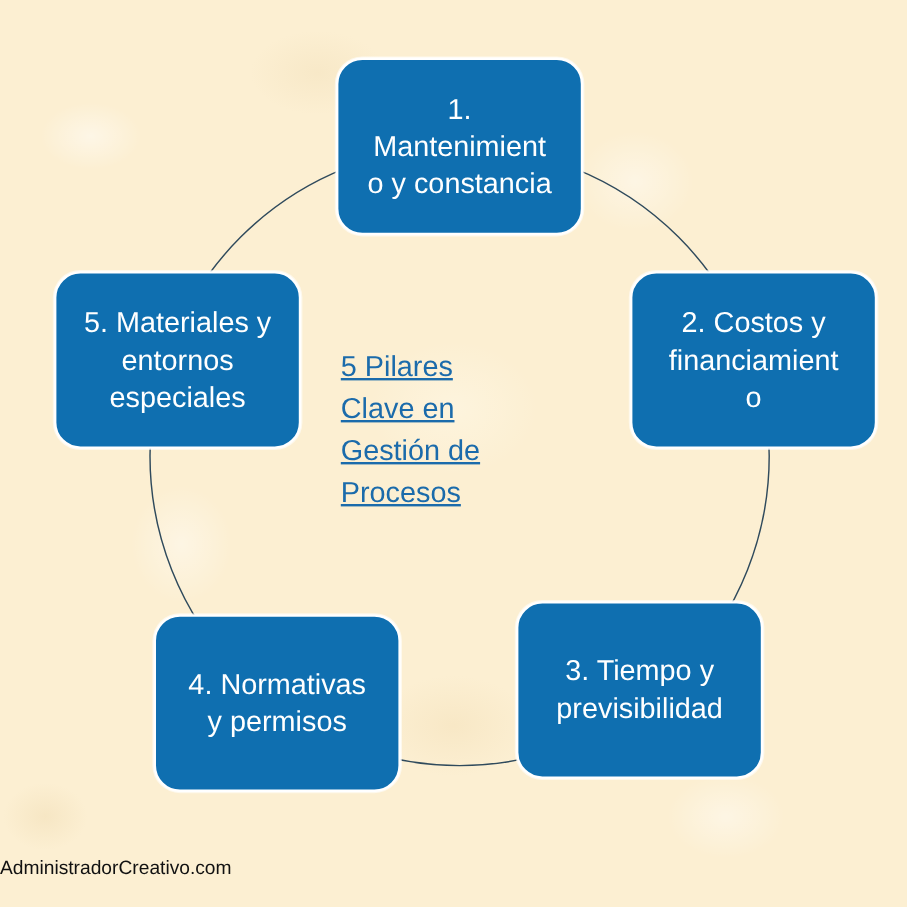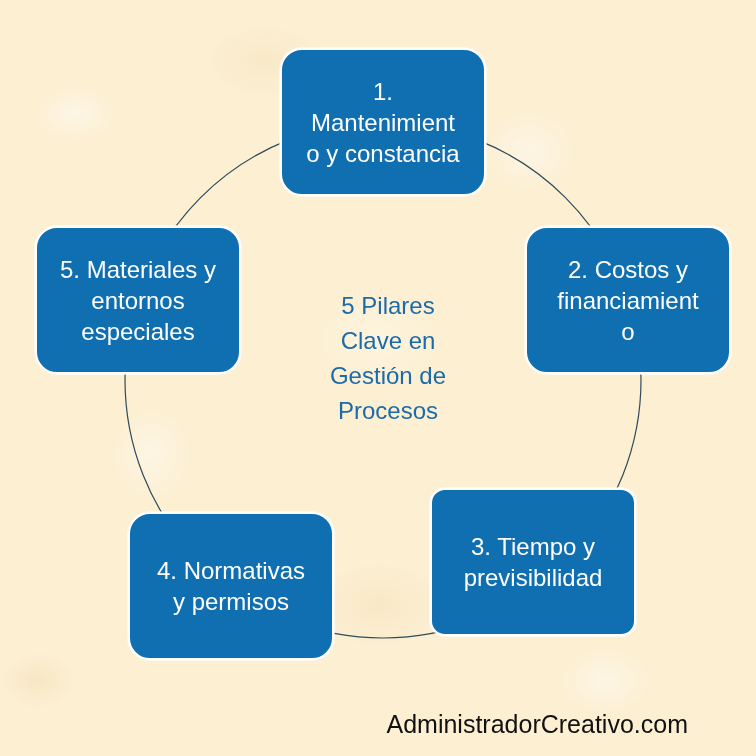--- a/index.html
+++ b/index.html
@@ -50,34 +50,35 @@
     }
     .pillar span {
       display: block;
       white-space: pre-line;
     }
     .center-title {
       position: absolute;
       left: 284px;
       top: 288px;
       width: 208px;
-      text-align: center;
+      text-align: left;
       color: #1b6bab;
       font-size: 24px;
       line-height: 35px;
       white-space: pre-line;
+      text-decoration: underline;
     }
     .footer {
       position: absolute;
       left: 0;
       width: 688px;
       top: 712px;
-      text-align: right;
+      text-align: left;
       color: #111111;
-      font-size: 25px;
+      font-size: 16px;
       line-height: 24px;
     }
   </style>
 </head>
 <body>
 
 <svg class="ring" viewBox="0 0 756 756" xmlns="http://www.w3.org/2000/svg">
   <circle cx="383" cy="380" r="258" fill="none" stroke="#2f4a5c" stroke-width="1.2"></circle>
 </svg>
 
@@ -86,31 +87,31 @@
 Mantenimient
 o y constancia</span>
 </div>
 
 <div class="pillar" style="left:525px; top:226px;justify-content:center;">
   <span>2. Costos y
 financiamient
 o</span>
 </div>
 
-<div class="pillar" style="left:430px; top:488px;border-radius:15px;">
+<div class="pillar" style="left:430px; top:501px;">
   <span>3. Tiempo y
 previsibilidad</span>
 </div>
 
 <div class="pillar" style="left:128px; top:512px;align-items:center;">
   <span>4. Normativas
 y permisos</span>
 </div>
 
-<div class="pillar" style="left:35px; top:226px;">
+<div class="pillar" style="left:45px; top:226px;">
   <span>5. Materiales y
 entornos
 especiales</span>
 </div>
 
 <div class="center-title">5 Pilares
 Clave en
 Gestión de
 Procesos</div>
 

